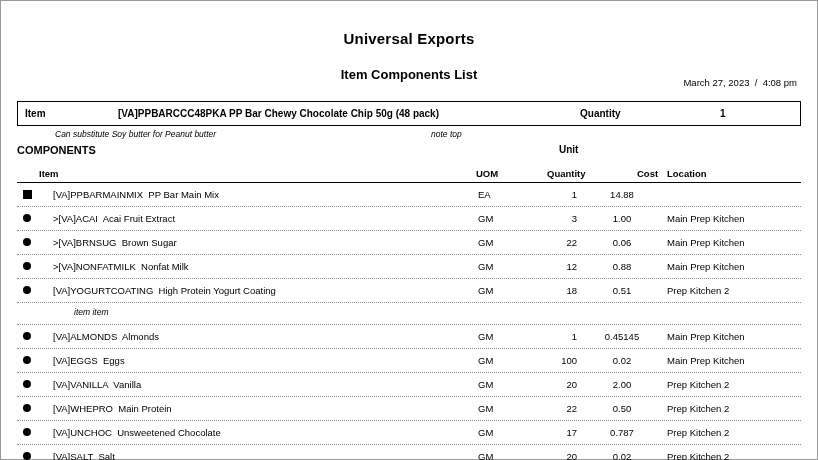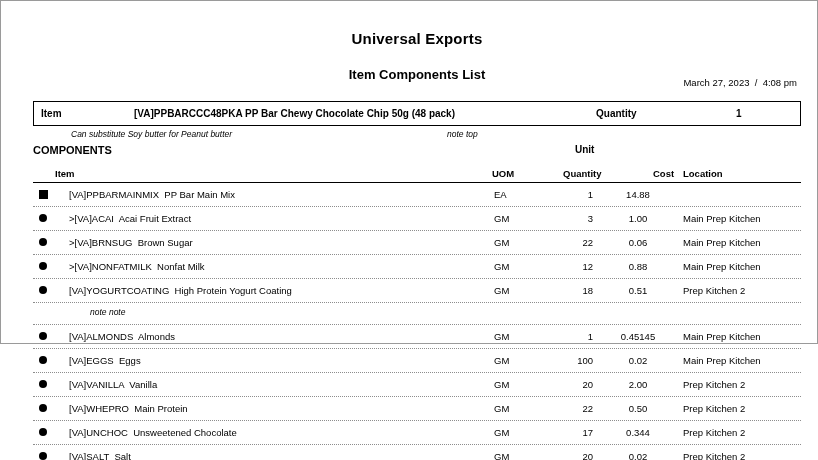--- a/index.html
+++ b/index.html
@@ -11,24 +11,23 @@
     width: 818px;
     height: 460px;
     font-family: "Liberation Sans", sans-serif;
     color: #000000;
     position: relative;
     overflow: hidden;
   }
   .page {
     position: relative;
     width: 818px;
-    height: 344px;
+    height: 460px;
     box-sizing: border-box;
     border: 1px solid #9a9a9a;
-    padding-left: 16px;
   }
   .company-title {
     text-align: center;
     font-size: 15px;
     font-weight: bold;
     margin-top: 29px;
     letter-spacing: 0.2px;
   }
   .report-title {
     text-align: center;
@@ -255,21 +254,21 @@
       </div>
       <div class="row">
         <span class="bullet"></span>
         <span class="code">[VA]YOGURTCOATING  High Protein Yogurt Coating</span>
         <span class="uom">GM</span>
         <span class="qty">18</span>
         <span class="cost">0.51</span>
         <span class="loc">Prep Kitchen 2</span>
       </div>
       <div class="row noteitem">
-        <span class="subnote">note note</span>
+        <span class="subnote">item item</span>
         <span class="code"></span>
         <span class="uom"></span>
         <span class="qty"></span>
         <span class="cost"></span>
         <span class="loc"></span>
       </div>
       <div class="row">
         <span class="bullet"></span>
         <span class="code">[VA]ALMONDS  Almonds</span>
         <span class="uom">GM</span>
@@ -299,21 +298,21 @@
         <span class="uom">GM</span>
         <span class="qty">22</span>
         <span class="cost">0.50</span>
         <span class="loc">Prep Kitchen 2</span>
       </div>
       <div class="row">
         <span class="bullet"></span>
         <span class="code">[VA]UNCHOC  Unsweetened Chocolate</span>
         <span class="uom">GM</span>
         <span class="qty">17</span>
-        <span class="cost">0.344</span>
+        <span class="cost">0.787</span>
         <span class="loc">Prep Kitchen 2</span>
       </div>
       <div class="row">
         <span class="bullet"></span>
         <span class="code">[VA]SALT  Salt</span>
         <span class="uom">GM</span>
         <span class="qty">20</span>
         <span class="cost">0.02</span>
         <span class="loc">Prep Kitchen 2</span>
       </div>

